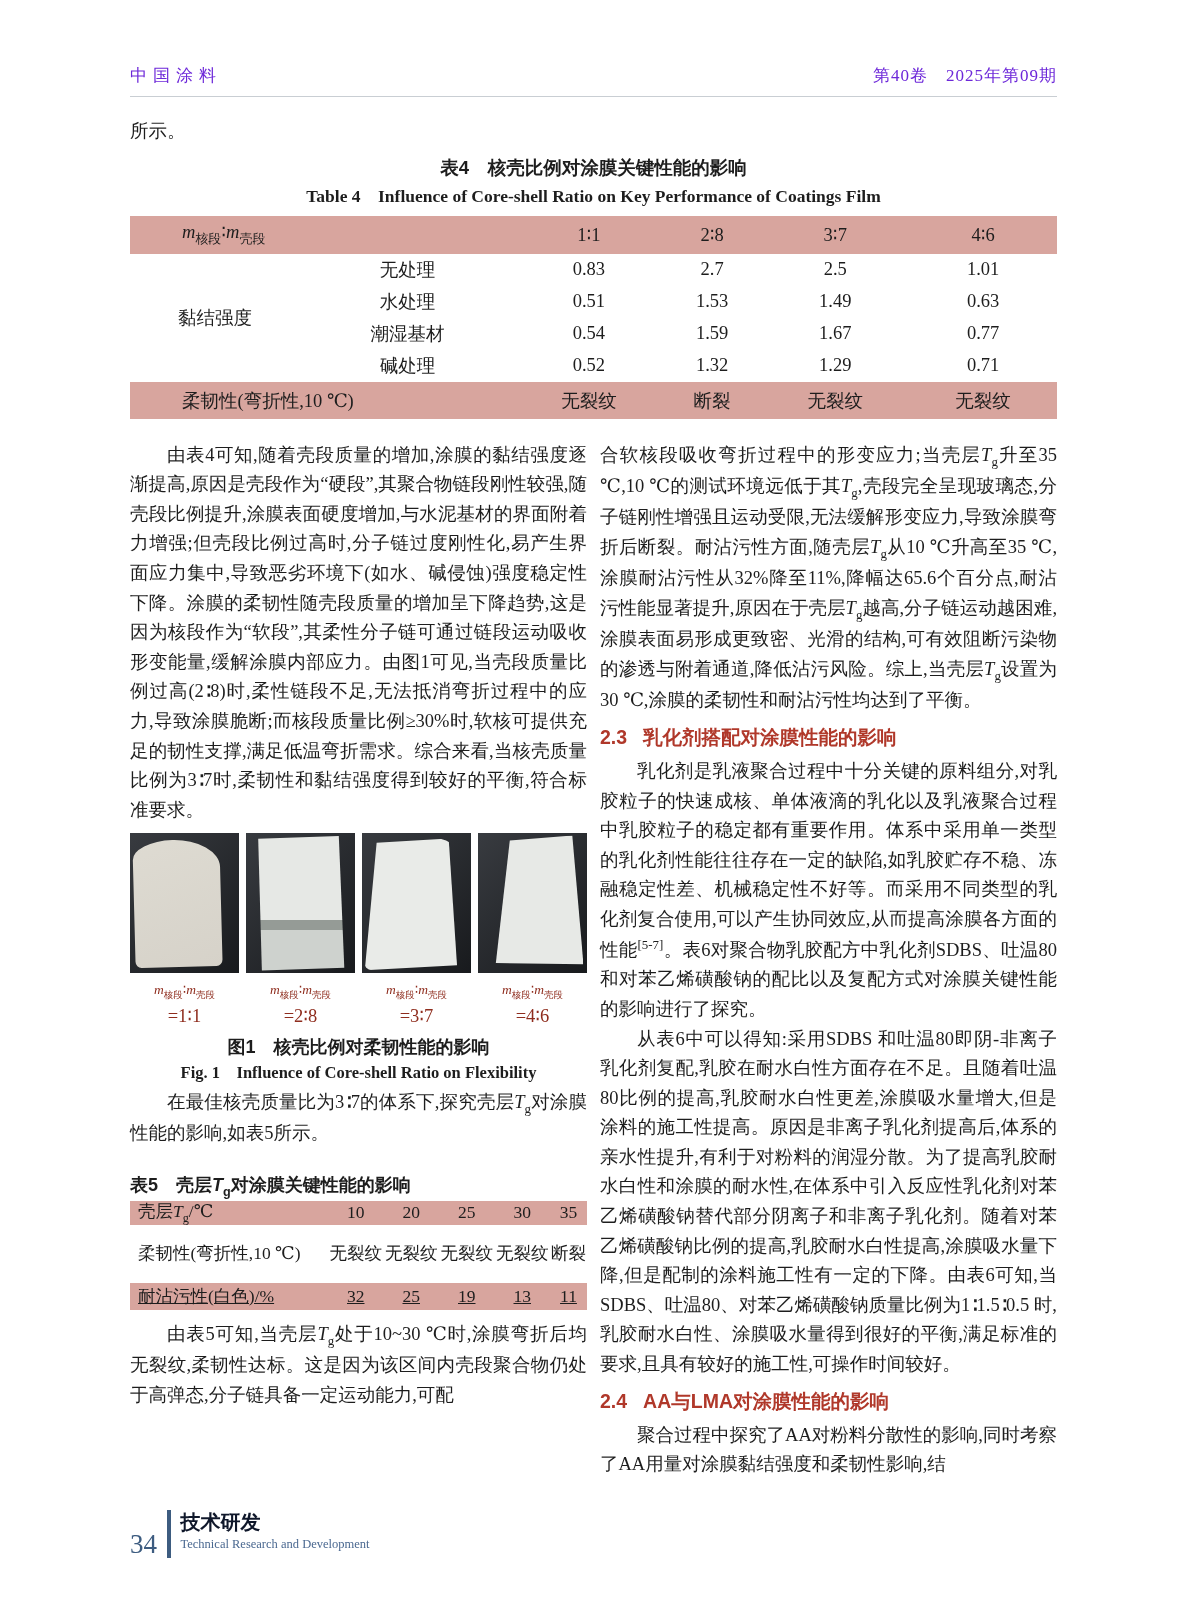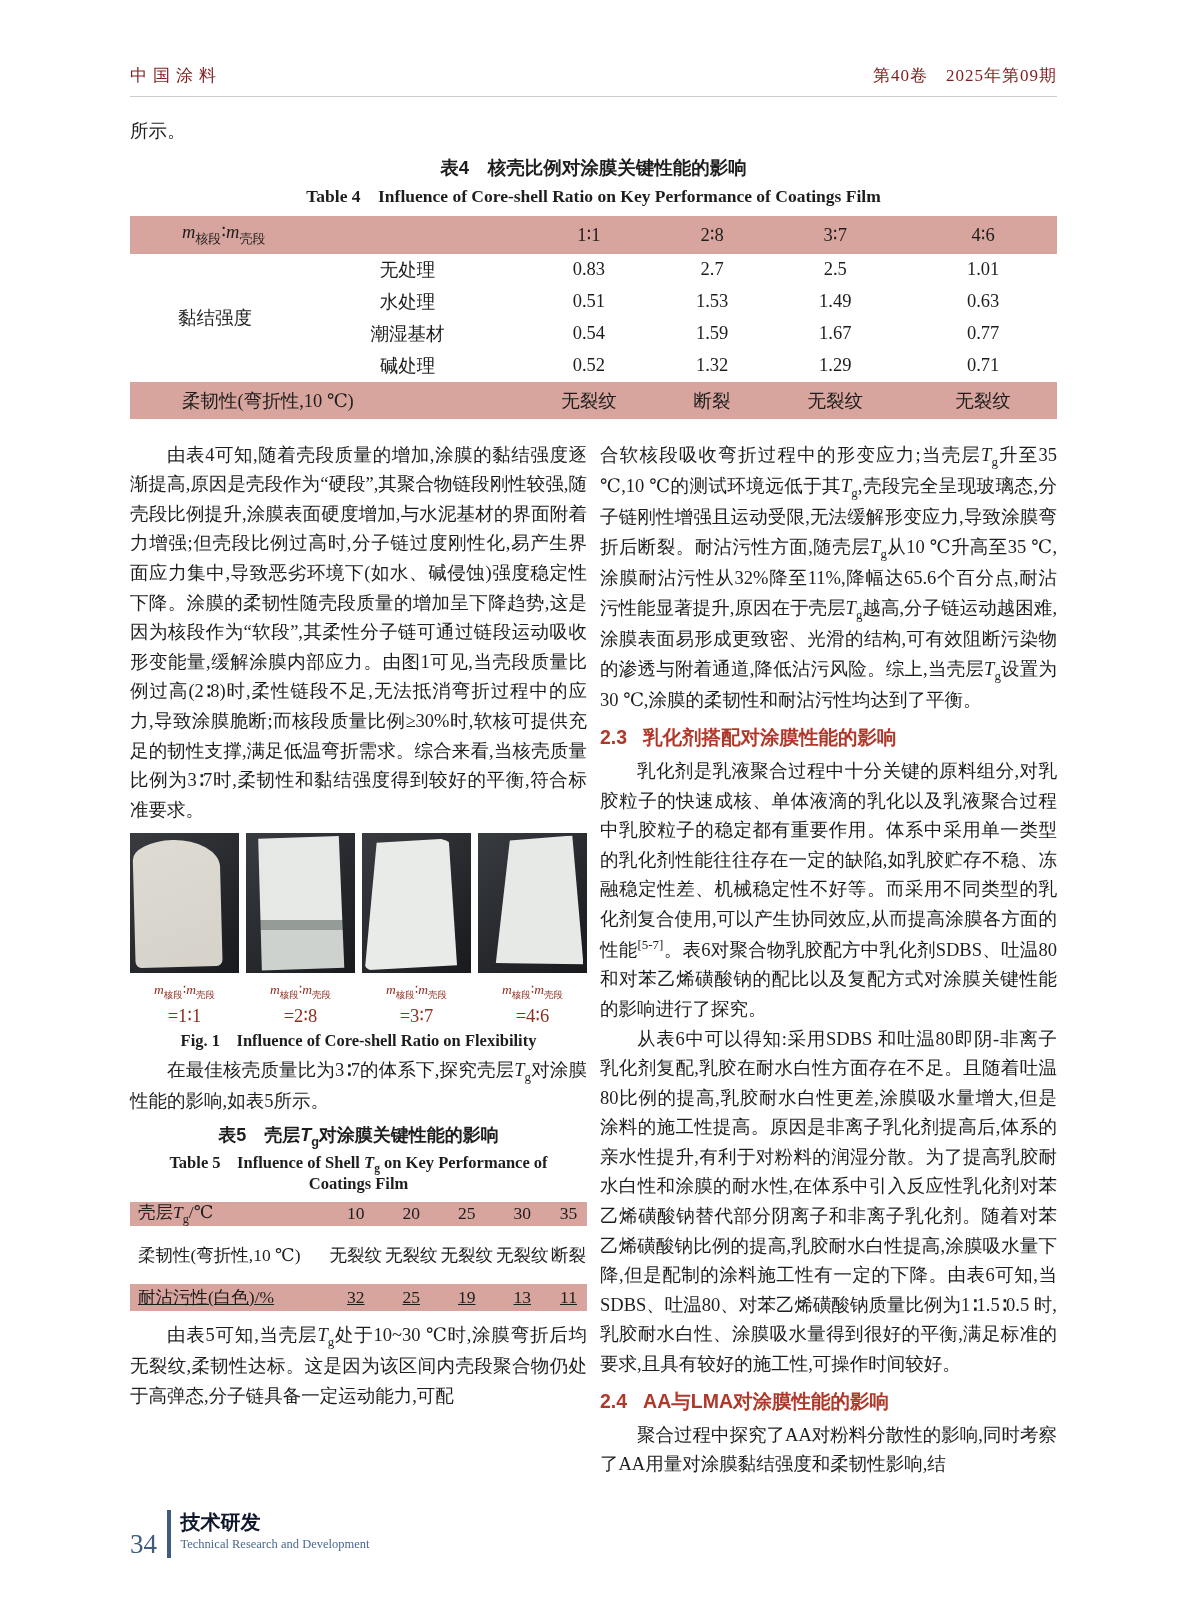--- a/index.html
+++ b/index.html
@@ -3,21 +3,21 @@
 <meta charset="utf-8">
 <style>
   html,body{margin:0;padding:0;background:#ffffff;}
   .page{position:relative;width:1187px;height:1600px;background:#fff;overflow:hidden;
         font-family:"Liberation Serif","DejaVu Serif",serif;color:#1d1d1d;}
   .inner{margin:0 130px;width:927px;}
 
   
   .running-head{display:flex;justify-content:space-between;align-items:flex-end;
     padding-top:64px;padding-bottom:9px;border-bottom:1.5px solid #c9ced3;
-    color:#7f1d1d;font-size:17px;}
+    color:#6d28d9;font-size:17px;}
   .journal{letter-spacing:6px;}
   .issue{letter-spacing:1px;}
 
   .lead{margin:20px 0 8px;font-size:18.5px;line-height:1.6;}
 
   
   .tbl-title-zh{font-family:"Liberation Sans","DejaVu Sans",sans-serif;font-weight:bold;
     text-align:center;font-size:18.5px;margin-top:8px;}
   .tbl-title-en{font-weight:bold;text-align:center;font-size:17.5px;margin:4px auto 8px;}
 
@@ -68,21 +68,21 @@
   .fig-cap-en{font-weight:bold;text-align:center;font-size:16.5px;margin-top:3px;}
 
   
   .t5{font-size:17.5px;margin:2px 0 10px;}
   .t5 td{text-align:center;vertical-align:middle;line-height:1.2;}
   .t5 .lab{text-align:left;padding-left:8px;}
   .t5 .r1 td{height:24px;}
   .t5 .r2 td{height:58px;}
   .t5 .r3 td{height:27px;text-decoration:underline;}
   .t5-title-zh{font-family:"Liberation Sans","DejaVu Sans",sans-serif;font-weight:bold;
-    text-align:center;font-size:18px;margin-top:6px;}
+    text-align:left;font-size:18px;margin-top:24px;}
   .t5-title-en{font-weight:bold;text-align:center;font-size:16.5px;margin:3px 12px 8px;}
 
   
   .footer{position:absolute;left:130px;bottom:42px;display:flex;align-items:stretch;height:48px;}
   .page-num{align-self:flex-end;font-size:27px;color:#3d5c80;margin-right:10px;line-height:1;}
   .footer-bar{width:3.5px;background:#3d5c80;margin-right:10px;}
   .footer-labels{display:flex;flex-direction:column;justify-content:flex-start;}
   .footer-zh{font-family:"Liberation Sans","DejaVu Sans",sans-serif;font-weight:bold;
     font-size:20px;color:#0f172a;line-height:1.2;}
   .footer-en{font-size:12.5px;color:#4a6890;margin-top:3px;}
@@ -190,27 +190,27 @@
             </div>
             <div class="fig-label">
               <span class="ratio"><i>m</i><sub>核段</sub>∶<i>m</i><sub>壳段</sub></span>
               <span class="val">=3∶7</span>
             </div>
             <div class="fig-label">
               <span class="ratio"><i>m</i><sub>核段</sub>∶<i>m</i><sub>壳段</sub></span>
               <span class="val">=4∶6</span>
             </div>
           </div>
+          <div class="fig-cap-zh">图1　核壳比例对柔韧性能的影响</div>
           <div class="fig-cap-en">Fig. 1　Influence of Core-shell Ratio on Flexibility</div>
         </div>
 
         <p class="body indent">在最佳核壳质量比为3∶7的体系下,探究壳层<i>T</i><sub>g</sub>对涂膜性能的影响,如表5所示。</p>
 
         <div class="t5-title-zh">表5　壳层<i>T</i><sub>g</sub>对涂膜关键性能的影响</div>
-        <div class="t5-title-en">Table 5　Influence of Shell <i>T</i><sub>g</sub> on Key Performance of Coatings Film</div>
 
         <table class="t5">
           <colgroup>
               <col style="width:198px">
               <col>
               <col>
               <col>
               <col>
               <col>
             </colgroup>

